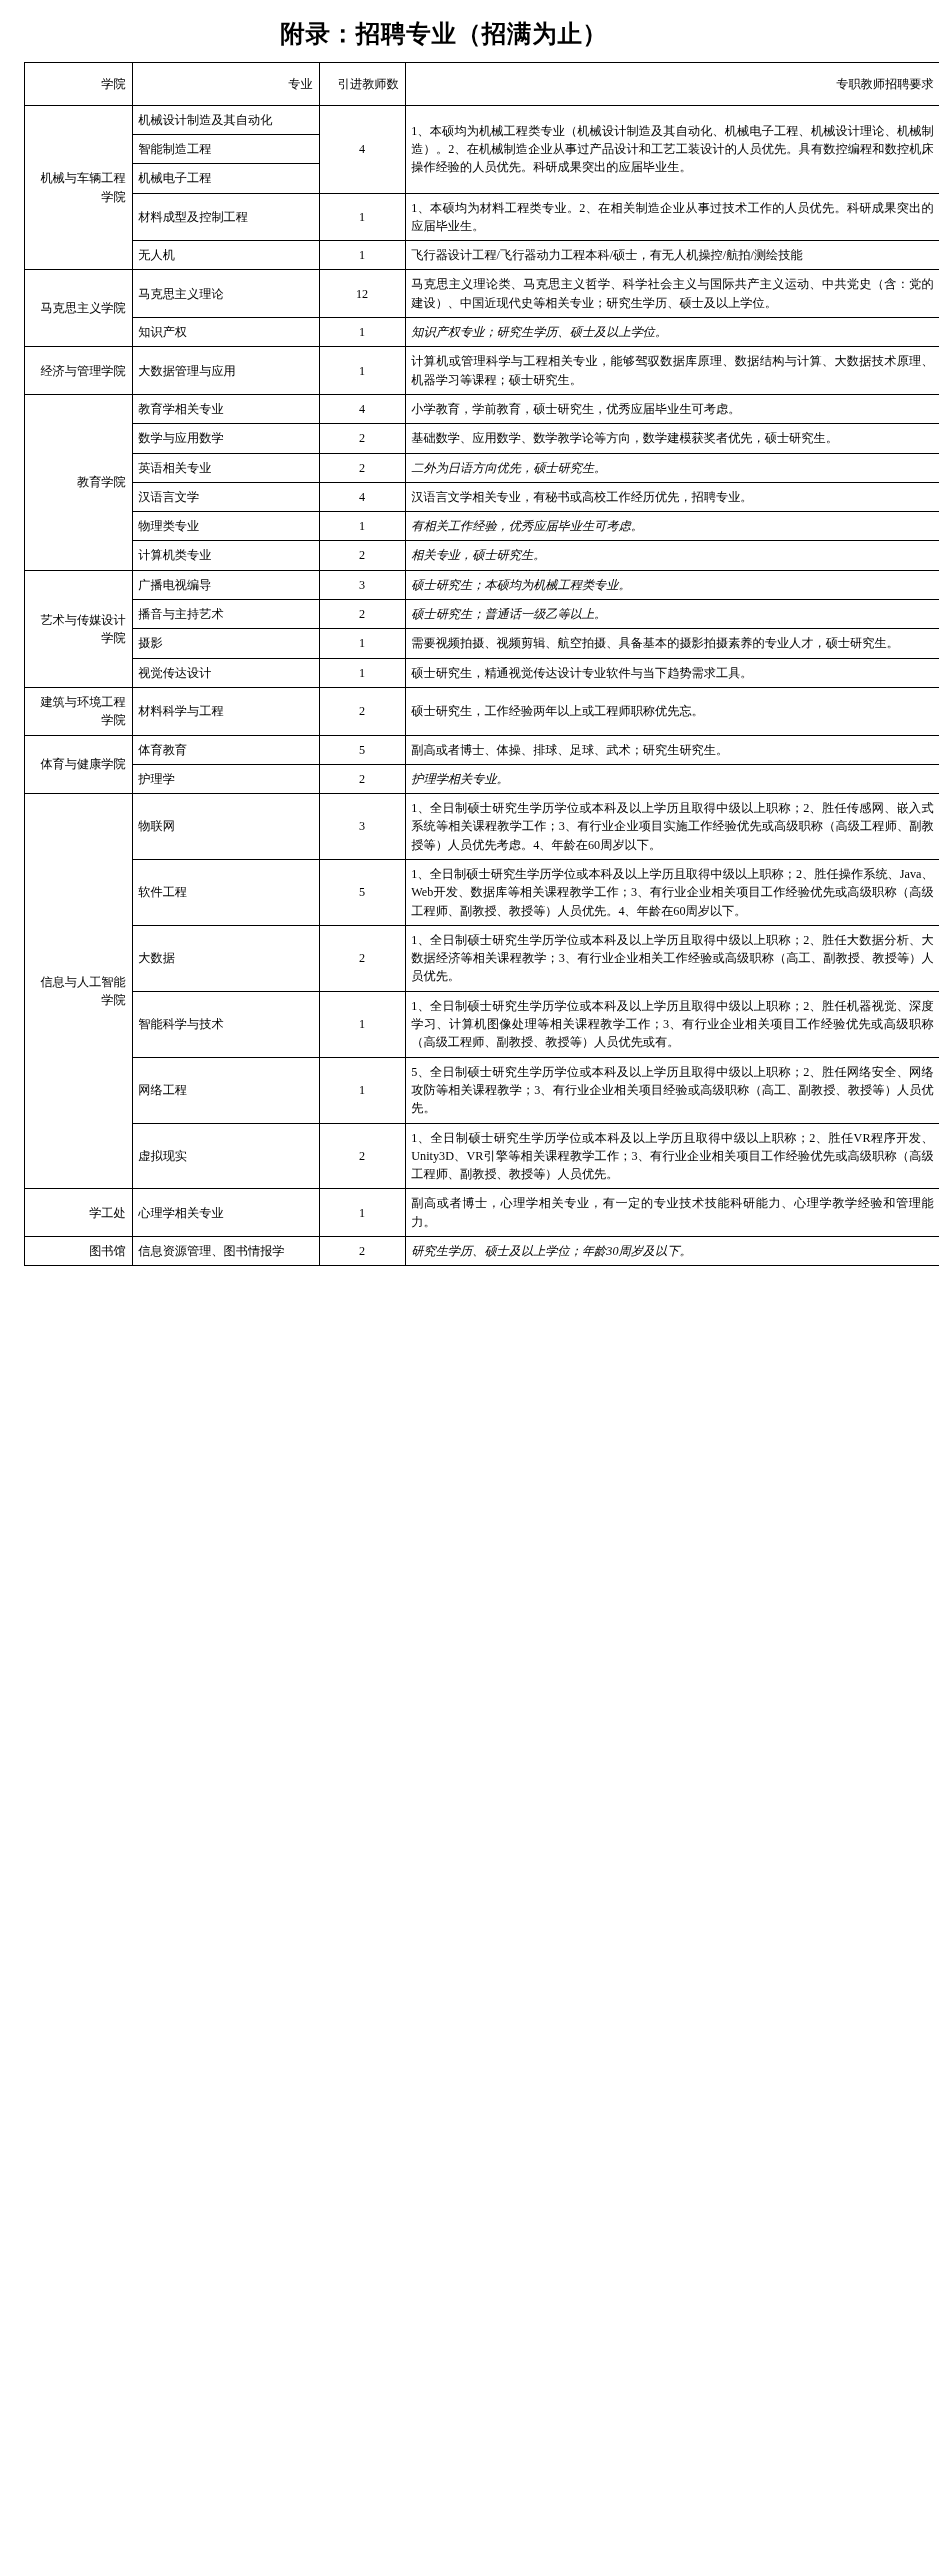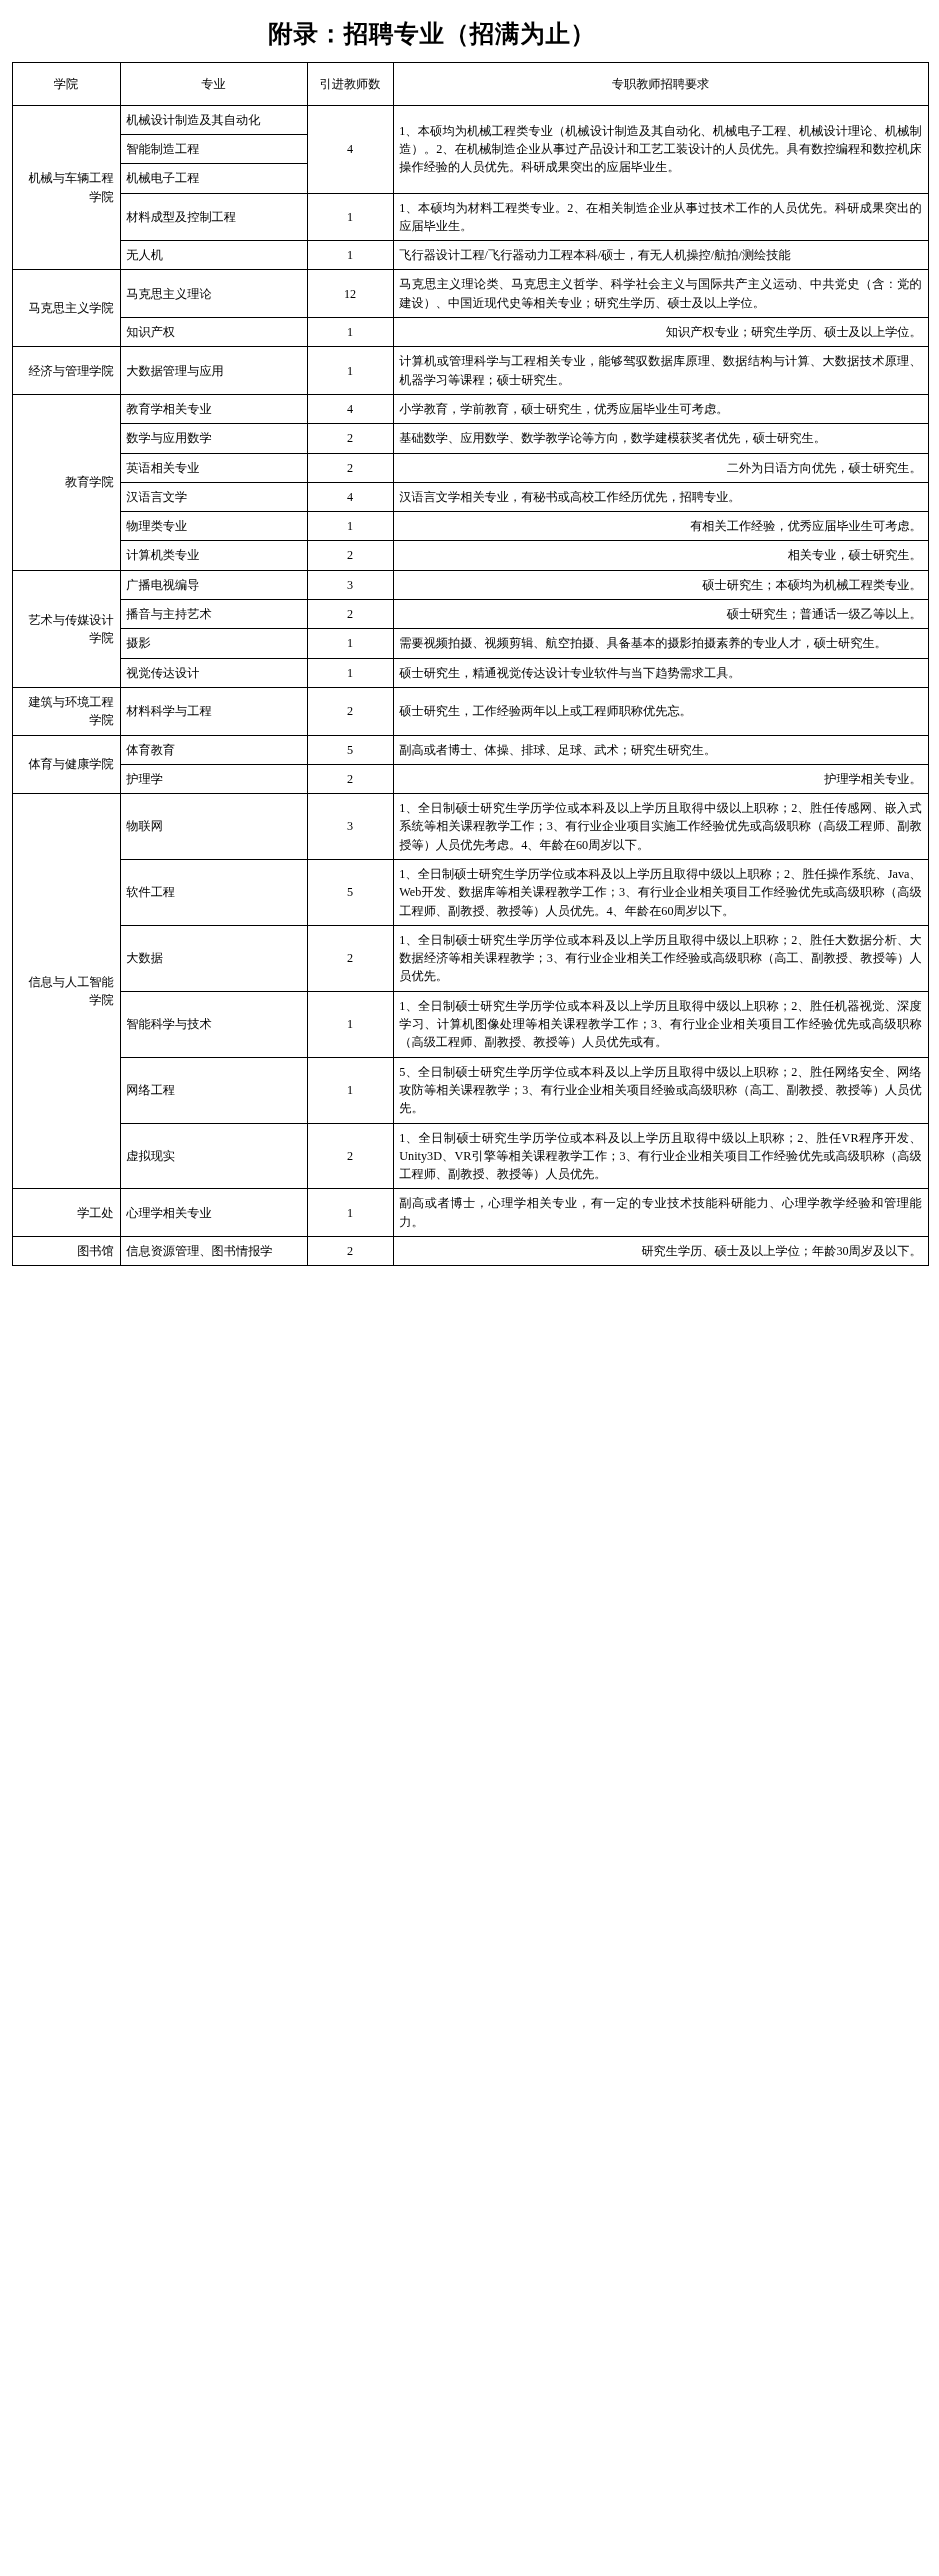--- a/index.html
+++ b/index.html
@@ -9,20 +9,21 @@
   }
   body {
     width: 940px;
     font-family: "Liberation Serif", "DejaVu Serif", serif;
     color: #000000;
   }
   .page {
     width: 864px;
     box-sizing: border-box;
     padding: 7.2px 11.5px 14.4px 11.5px;
+    margin-left: 12px;
   }
   .doc-title {
     text-align: center;
     font-size: 24.5px;
     font-weight: bold;
     letter-spacing: 0.7px;
     padding: 10px 0 11.5px 0;
     font-family: "Liberation Serif", "DejaVu Serif", serif;
   }
   table.recruit {
@@ -33,21 +34,21 @@
   table.recruit th,
   table.recruit td {
     border: 0.7px solid #000000;
     vertical-align: middle;
     font-size: 12.2px;
     line-height: 1.5;
     padding: 5px 5.8px;
   }
   table.recruit th {
     font-weight: normal;
-    text-align: center;
+    text-align: right;
     height: 32px;
   }
   col.c-college { width: 108px; }
   col.c-major   { width: 187px; }
   col.c-count   { width: 86px; }
   col.c-req     { width: 535px; }
 
   td.college {
     text-align: right;
     font-size: 12.2px;
@@ -60,21 +61,22 @@
     text-align: center;
     font-size: 12.2px;
   }
   td.req {
     text-align: justify;
     text-justify: inter-ideograph;
     font-size: 11.5px;
     line-height: 1.55;
   }
   td.req.center {
-    text-align: right;
+    text-align: left;
+    font-style: italic;
   }
 </style>
 </head>
 <body>
 
 <div class="page">
 
   <div class="doc-title">附录：招聘专业（招满为止）</div>
 
   <table class="recruit">

